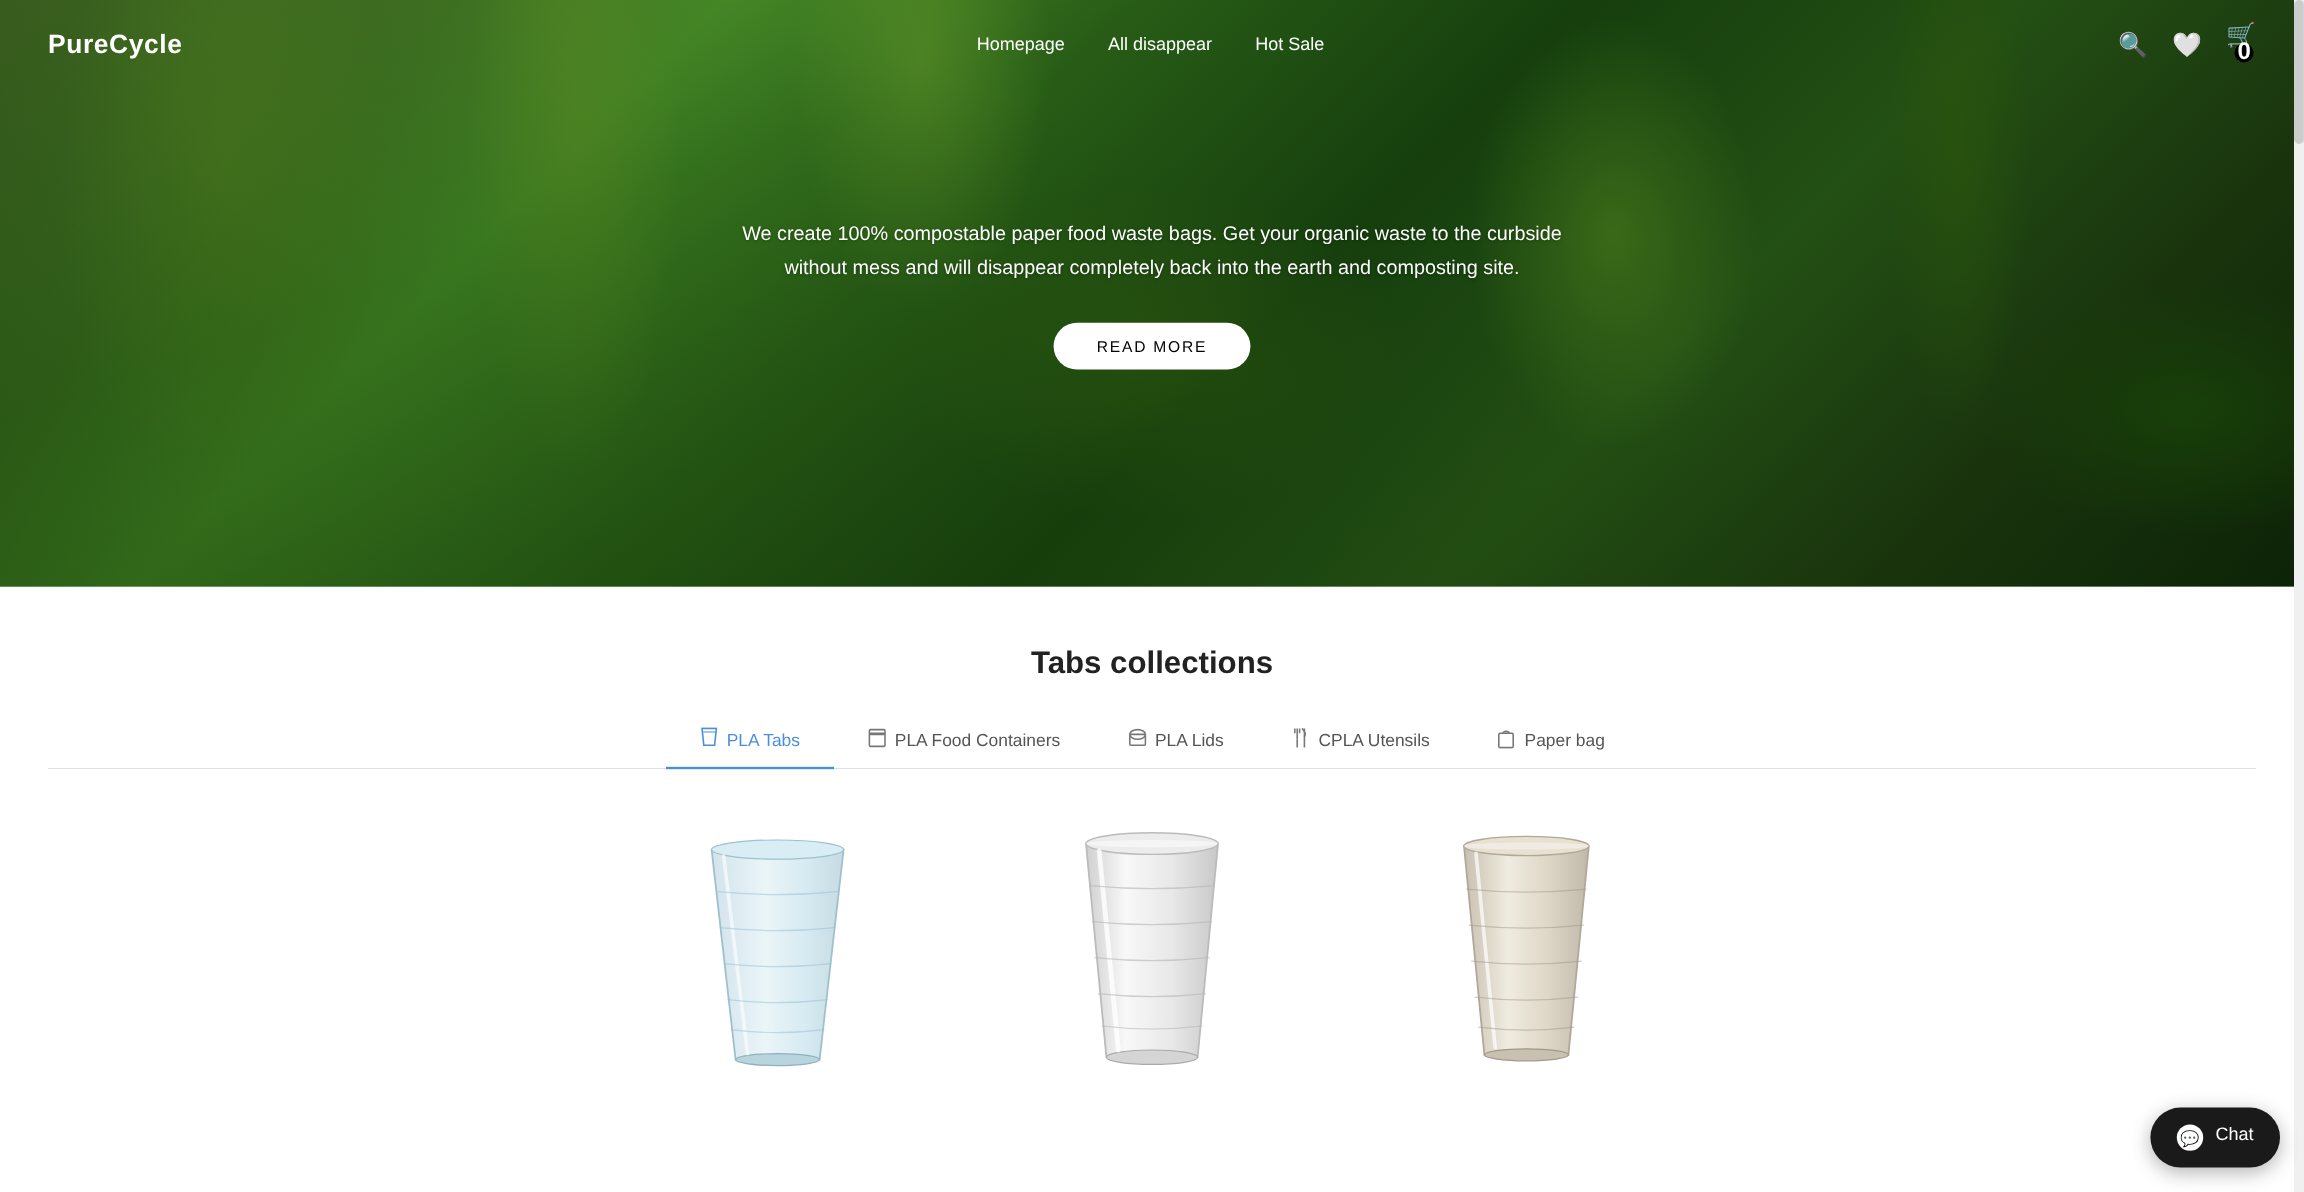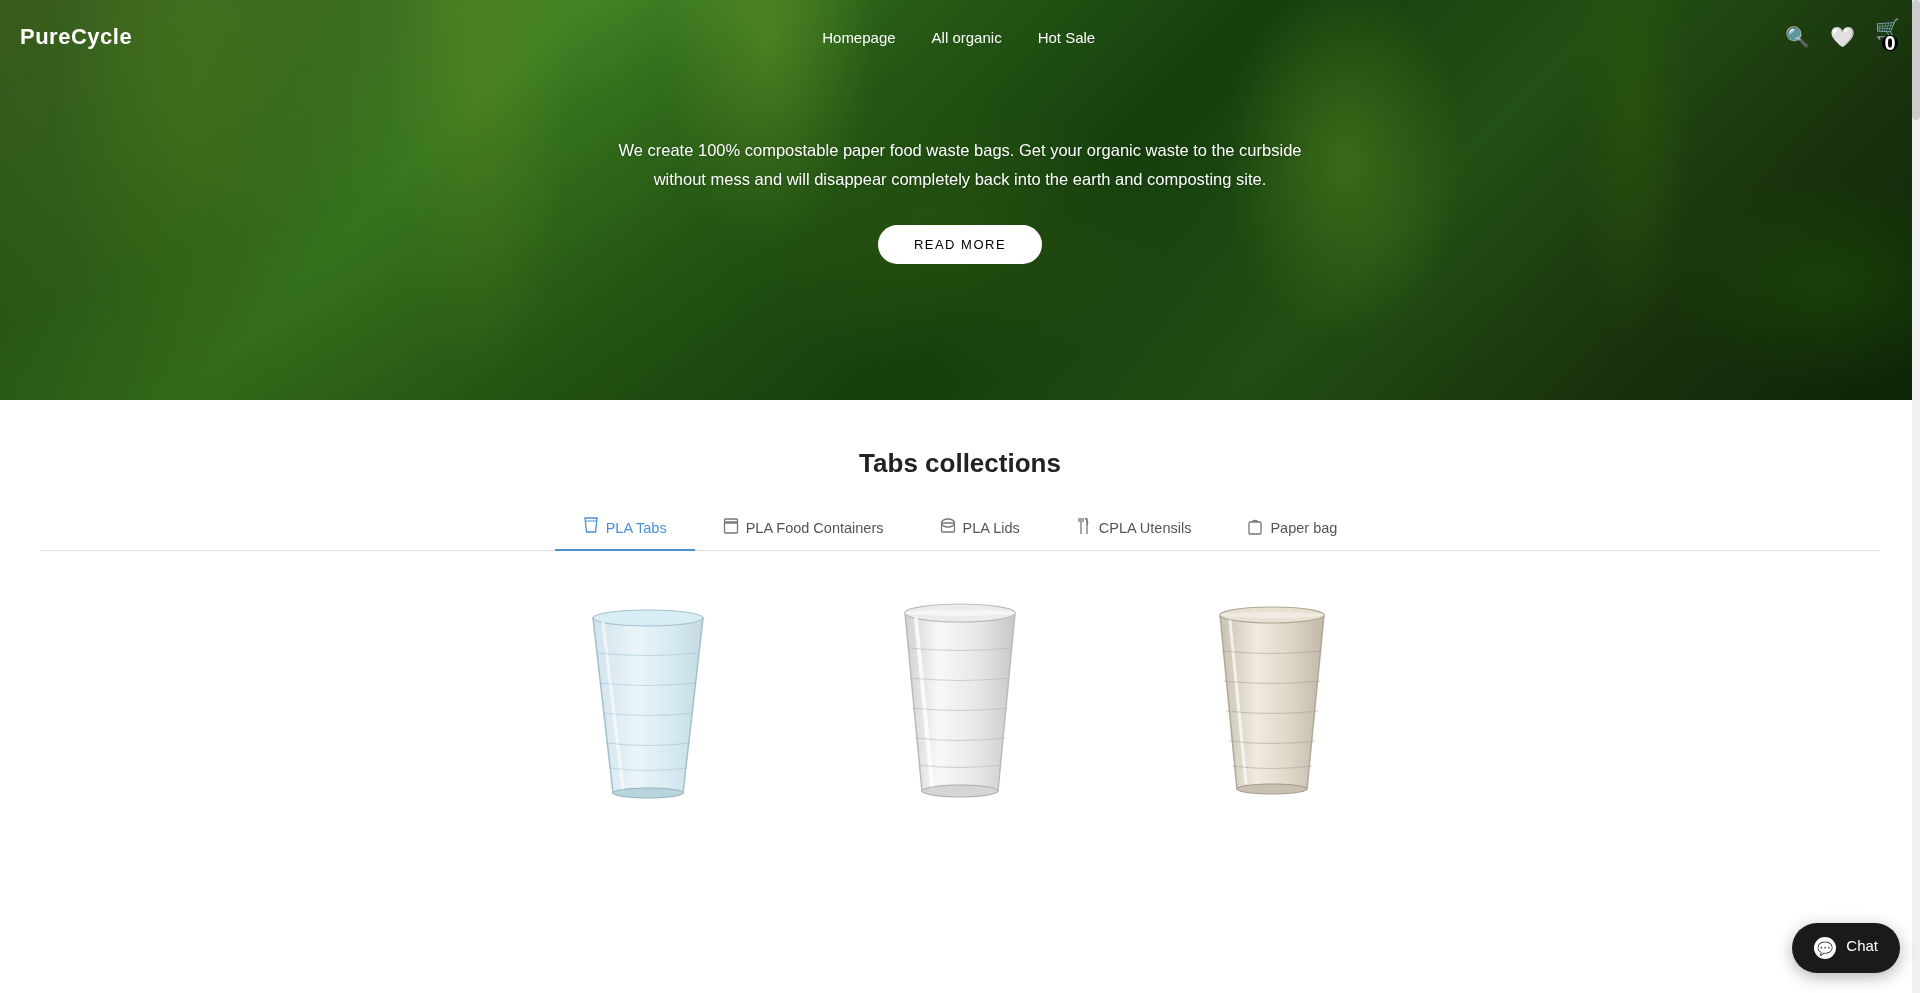--- a/index.html
+++ b/index.html
@@ -6,21 +6,21 @@
     body { font-family: -apple-system, BlinkMacSystemFont, 'Segoe UI', sans-serif; overflow-x: hidden; background: #fff; }
 
     
     .header {
       position: absolute;
       top: 0; left: 0; right: 0;
       z-index: 100;
       display: flex;
       align-items: center;
       justify-content: space-between;
-      padding: 0 20px;
+      padding: 0 40px;
       height: 74px;
       background: transparent;
     }
     .logo {
       font-size: 22px;
       font-weight: 700;
       color: #fff;
       letter-spacing: 0.5px;
     }
     .nav {
@@ -54,21 +54,21 @@
       font-size: 9px;
       width: 16px; height: 16px;
       display: flex; align-items: center; justify-content: center;
       font-weight: 700;
     }
 
     
     .hero {
       position: relative;
       width: 100%;
-      height: 400px;
+      height: 489px;
       overflow: hidden;
       display: flex;
       align-items: center;
       justify-content: center;
     }
     .hero-bg {
       position: absolute;
       inset: 0;
       background: linear-gradient(135deg, #2d5a1b 0%, #3d7a22 15%, #4a9a2a 25%, #2e6b1a 40%, #1a4a10 55%, #2a5e18 70%, #1e3d10 85%, #0f2a08 100%);
       z-index: 0;
@@ -245,21 +245,21 @@
 
 <div class="scrollbar-track">
   <div class="scrollbar-thumb"></div>
 </div>
 
 <header class="header">
   <div class="logo">PureCycle</div>
 
   <nav class="nav">
     <a href="#">Homepage</a>
-    <a href="#">All organic</a>
+    <a href="#">All disappear</a>
     <a href="#">Hot Sale</a>
   </nav>
 
   <div class="header-icons">
     <span>🔍</span>
     <span>🤍</span>
     <span style="position:relative;">
       🛒
       <span class="cart-badge">0</span>
     </span>

